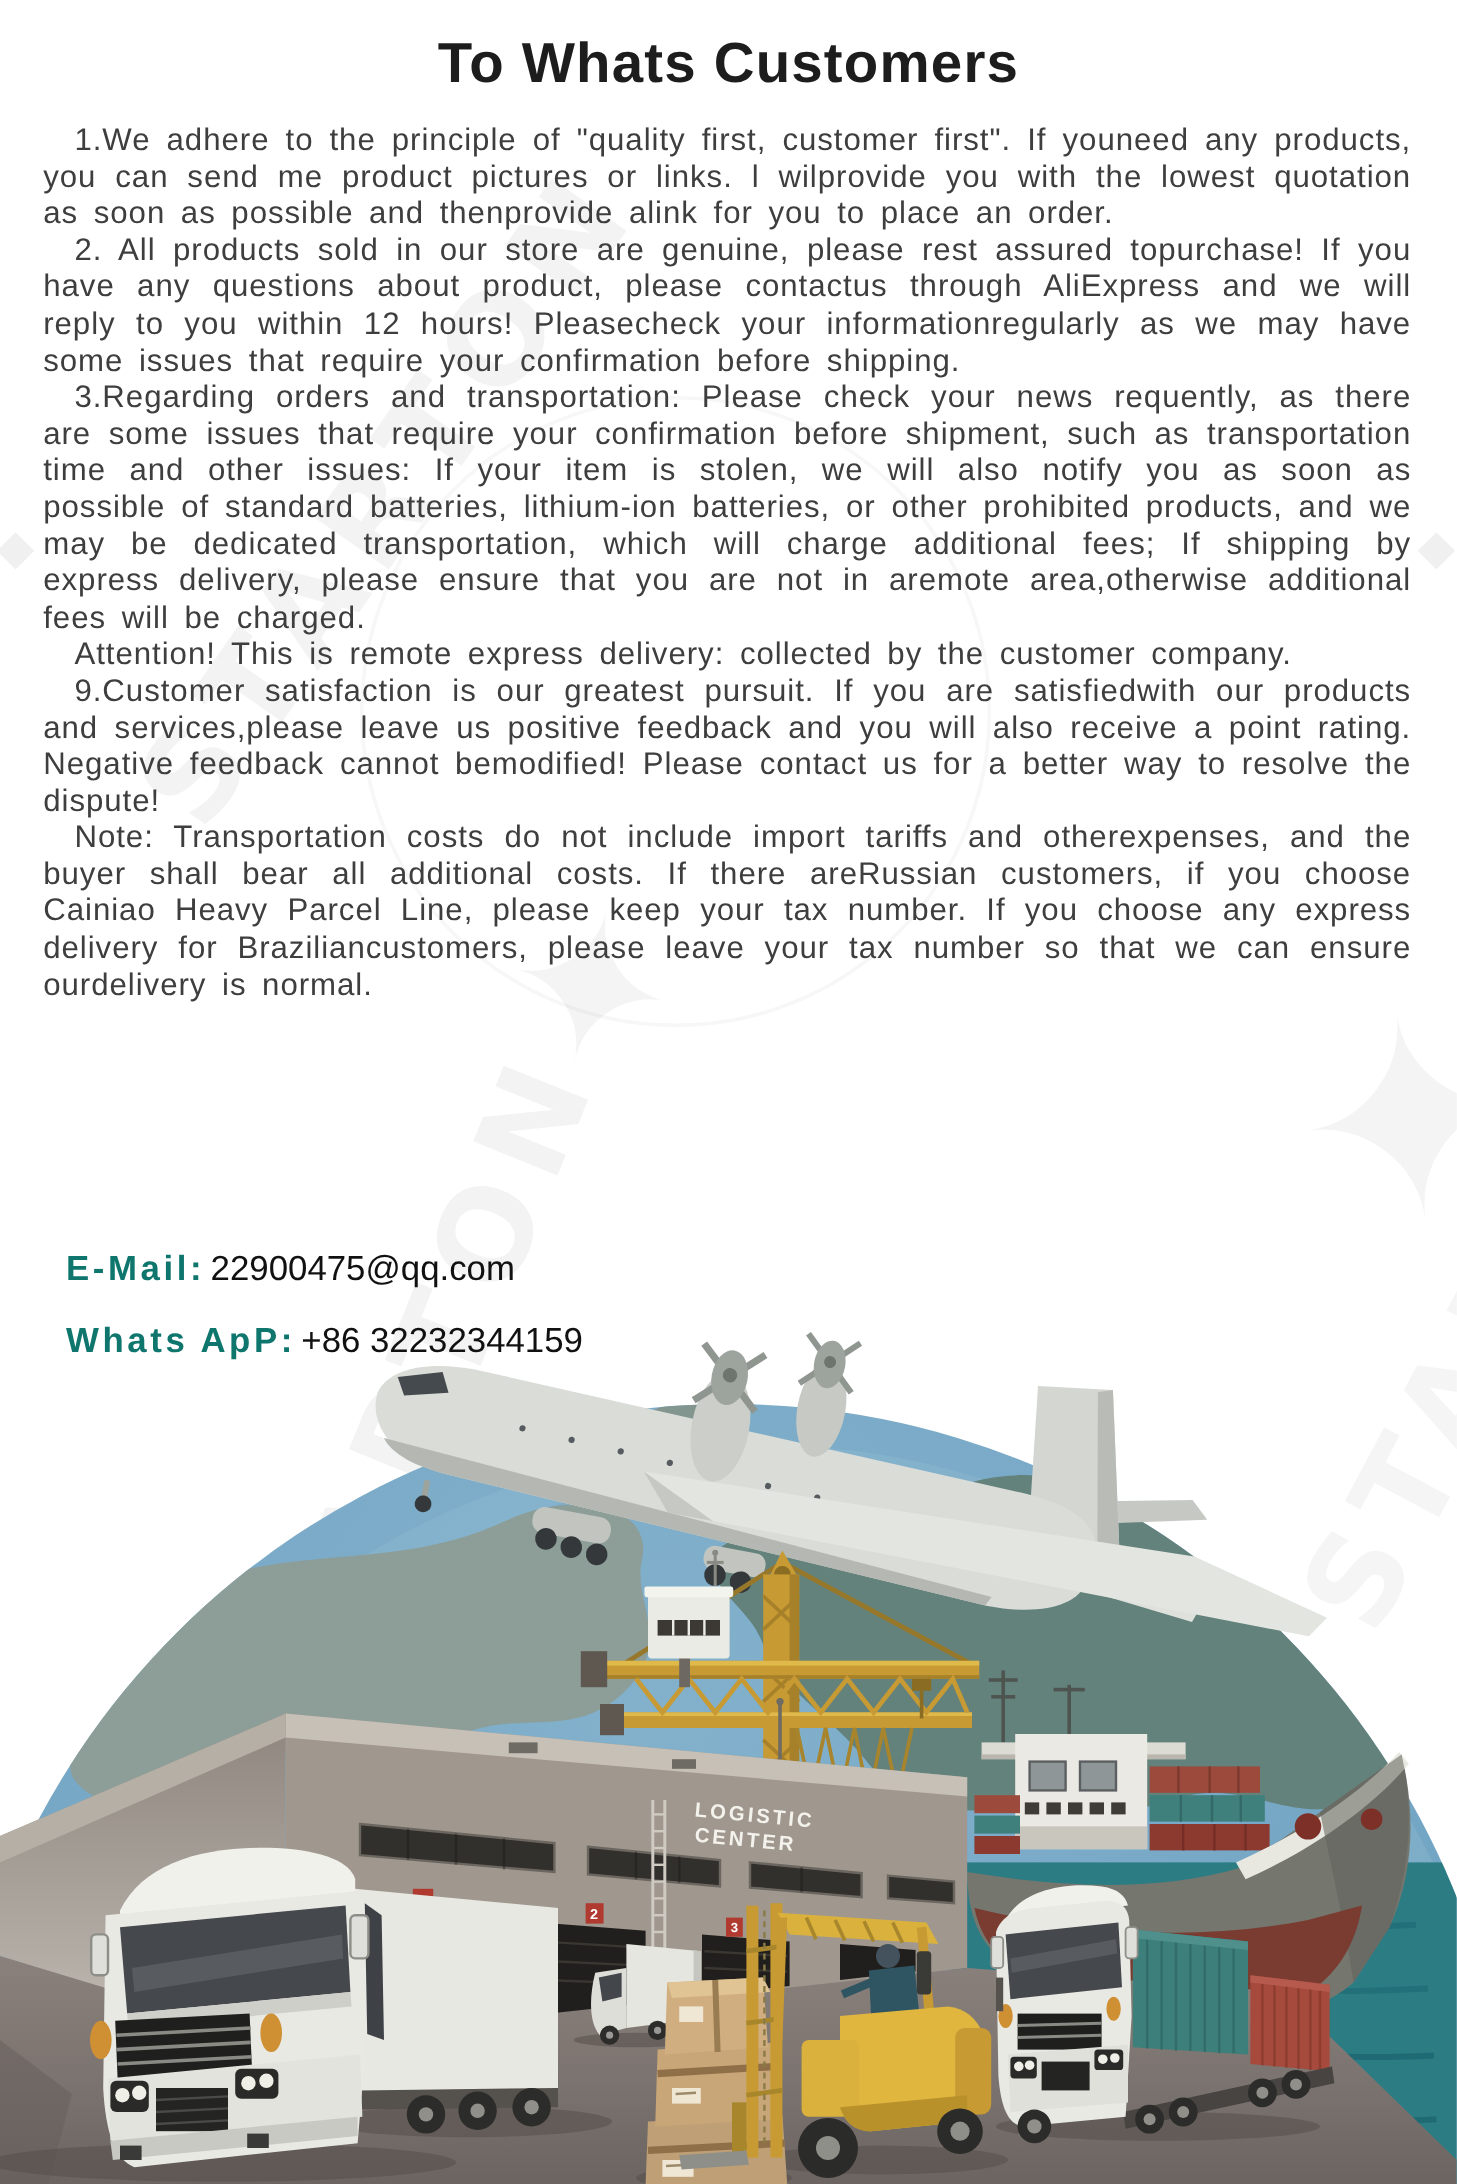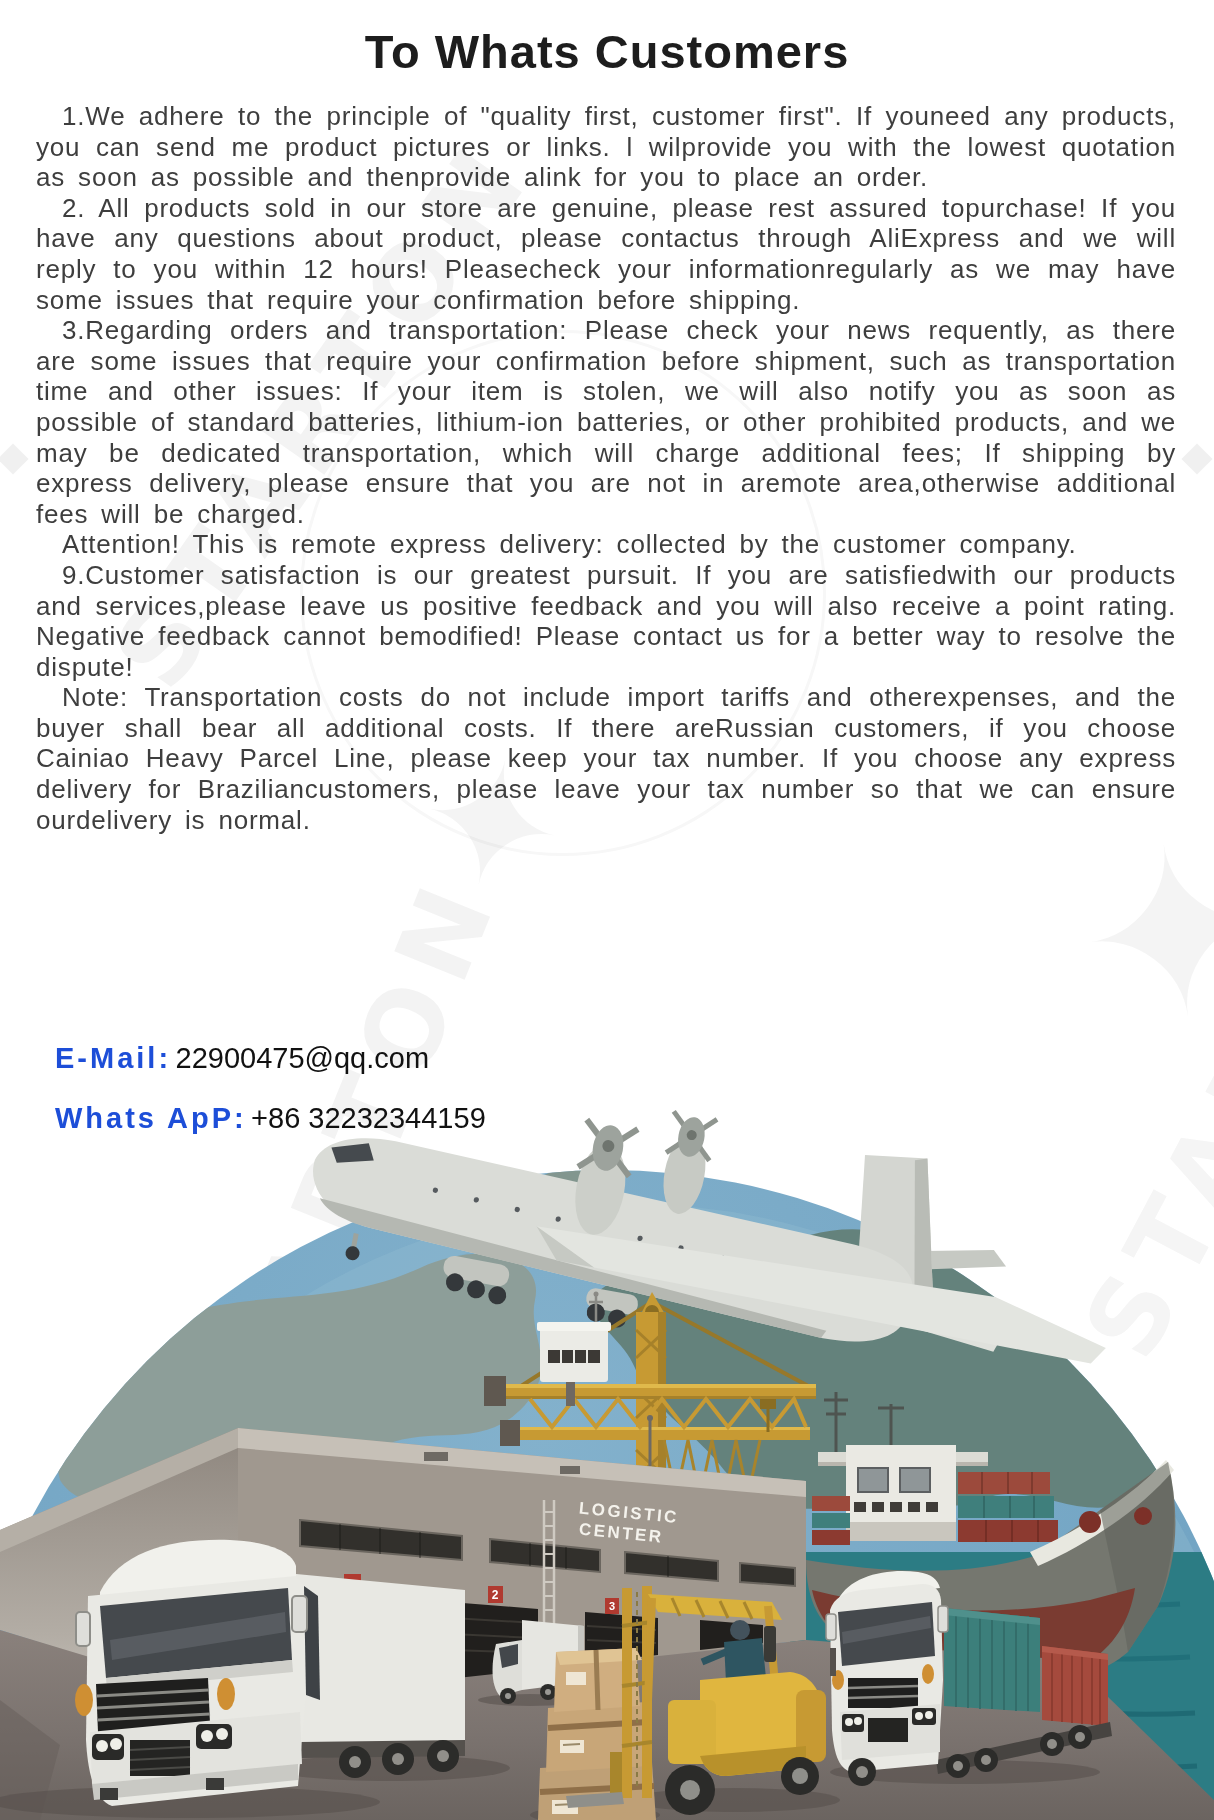--- a/index.html
+++ b/index.html
@@ -21,21 +21,21 @@
     position:absolute;top:24px;left:0;width:1214px;text-align:center;
     font-size:47px;font-weight:700;color:#1d1d1d;letter-spacing:1px;z-index:2;
   }
   .notice{
     position:absolute;top:101px;left:36px;width:1140px;z-index:2;
     font-size:26px;line-height:30.6px;color:#3e3e3e;
     letter-spacing:0.8px;word-spacing:5px;text-align:justify;
   }
   .notice p{margin:0;text-indent:26px;}
   .contact{position:absolute;left:55px;z-index:2;color:#1a1a1a;white-space:nowrap;}
-  .contact .lbl{font-size:29px;font-weight:700;letter-spacing:3px;color:#1d4ed8;margin-top:18px;}
+  .contact .lbl{font-size:29px;font-weight:700;letter-spacing:3px;color:#0f766e;margin-top:18px;}
   .contact .val{font-size:29px;font-weight:400;letter-spacing:0px;color:#111;text-align:right;}
   #email-line{top:1042px;}
   #whatsapp-line{top:1102px;}
   
   #scene{position:absolute;left:0;top:1100px;width:1214px;height:720px;z-index:1;}
   .sign-text{font-family:"Liberation Sans",sans-serif;font-weight:700;
       fill:#f4f2ec;letter-spacing:2.5px;}
   .tag-num{font-family:"Liberation Sans",sans-serif;font-weight:700;fill:#ffffff;}
 </style>
 </head>

